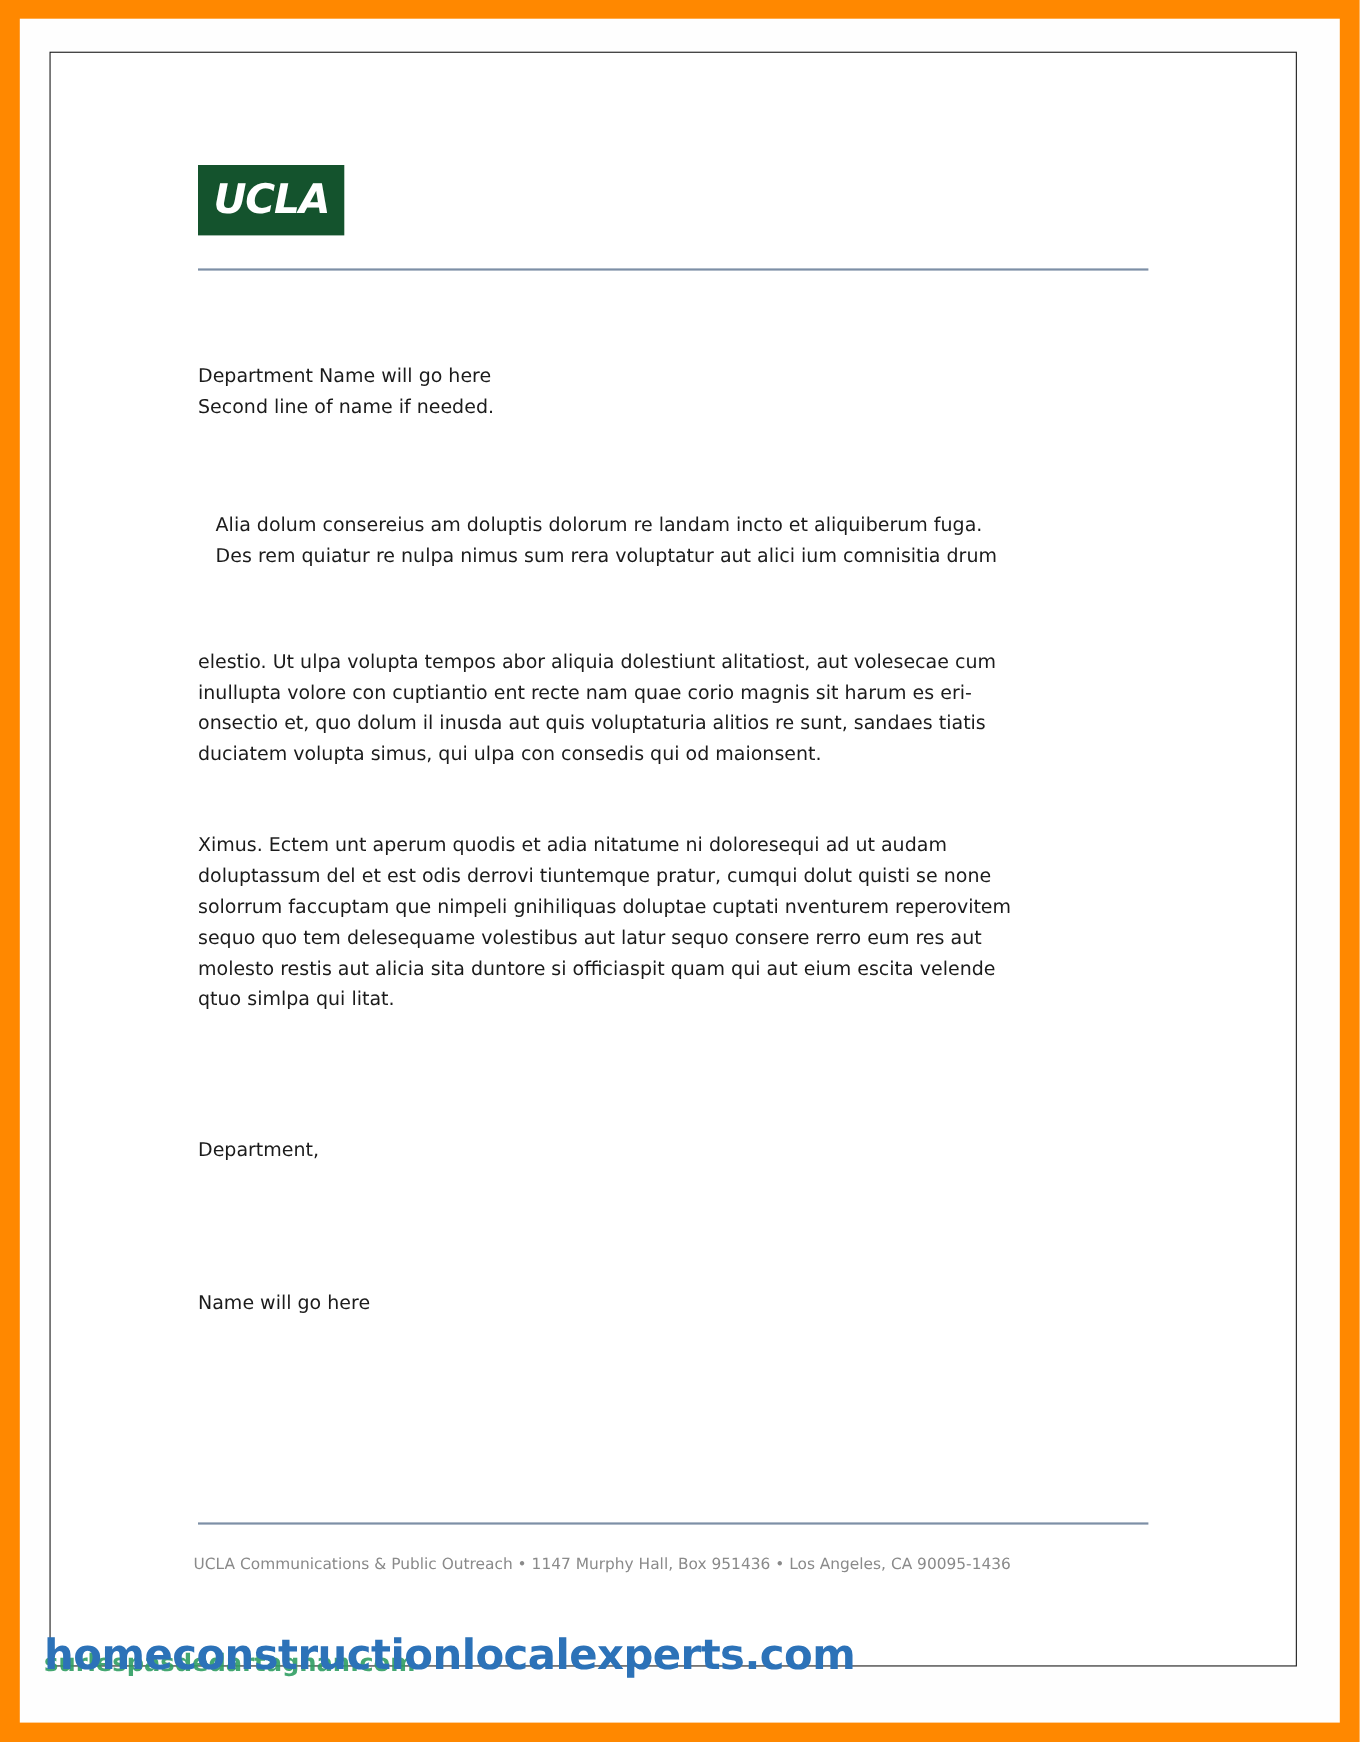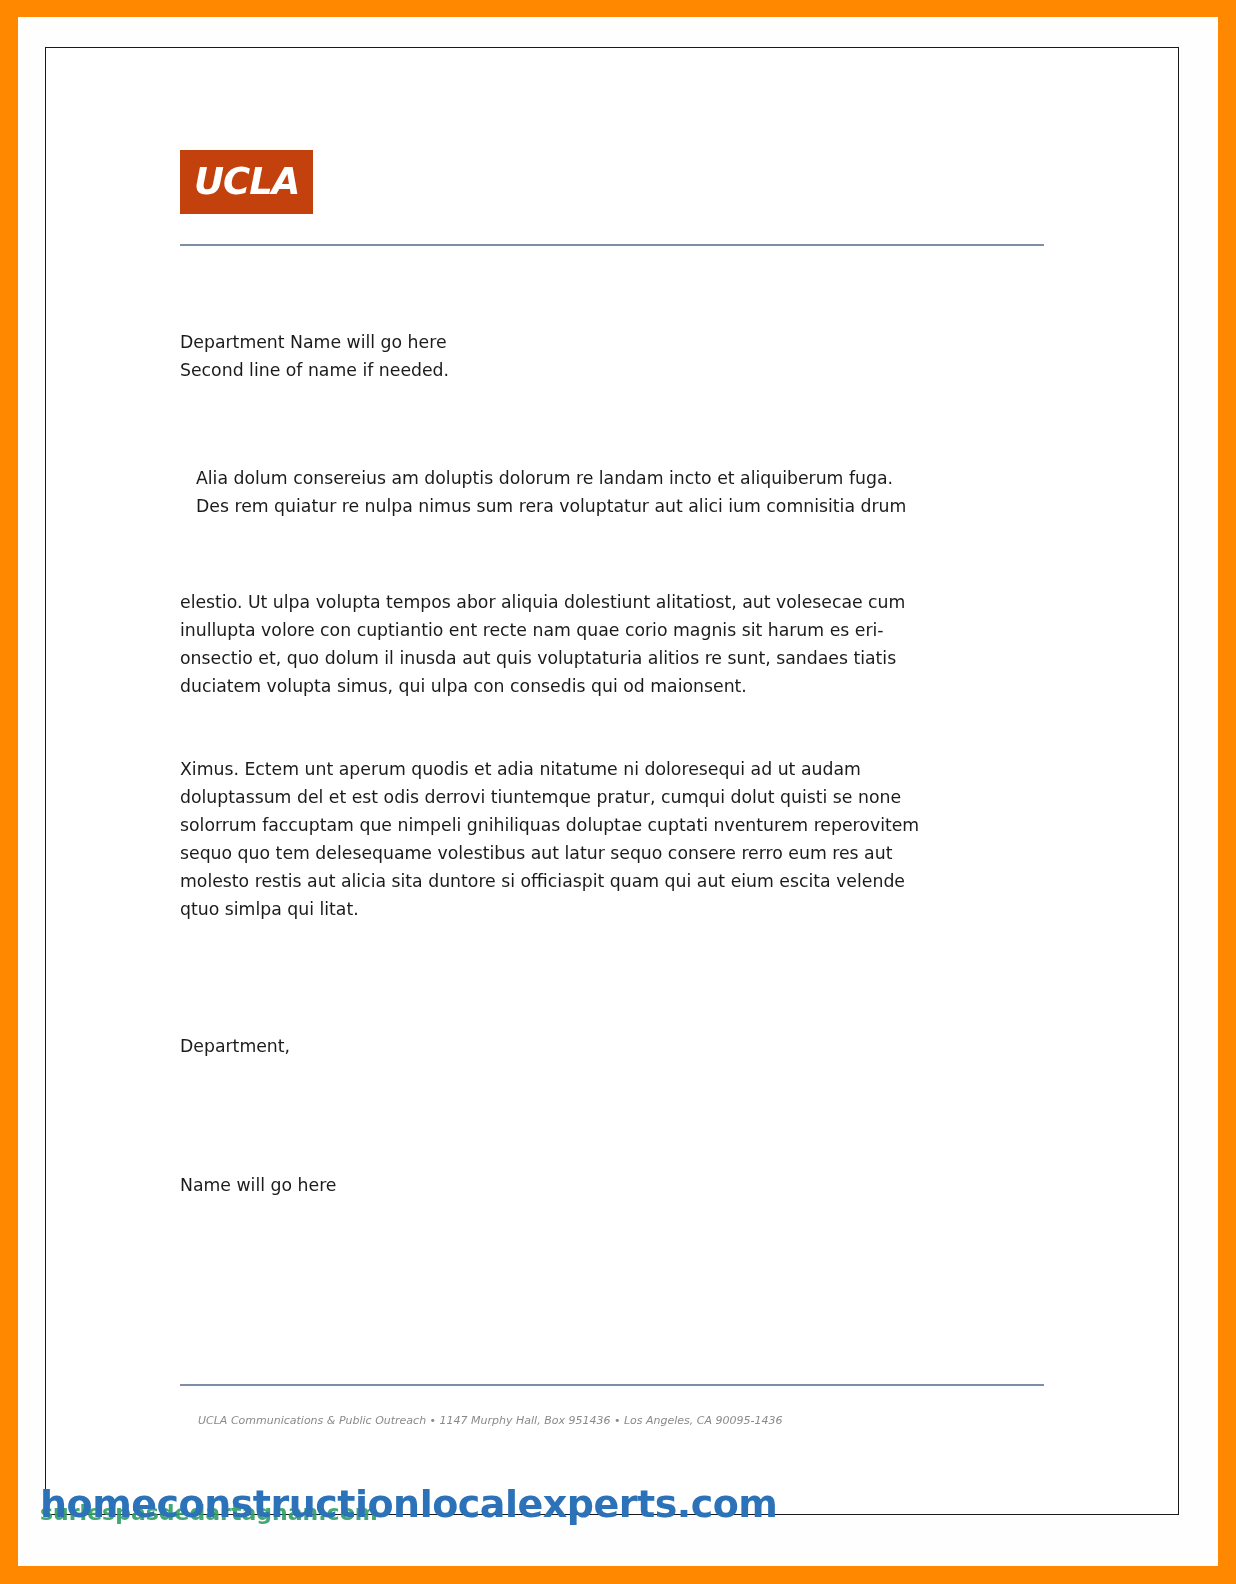--- a/index.html
+++ b/index.html
@@ -19,21 +19,21 @@
       position: absolute;
       left: 45px; top: 47px;
       width: 1134px; height: 1468px;
       border: 1px solid #1a1a1a;
       background: #ffffff;
     }
     .logo {
       position: absolute;
       left: 180px; top: 150px;
       width: 133px; height: 64px;
-      background: #c2410c;
+      background: #14532d;
       color: #ffffff;
       font-family: "DejaVu Sans", sans-serif;
       font-weight: bold;
       font-style: italic;
       font-size: 37px;
       letter-spacing: -1px;
       line-height: 64px;
       padding-left: 14px;
     }
     .rule {
@@ -50,26 +50,25 @@
       left: 180px;
       font-family: "DejaVu Sans", sans-serif;
       font-size: 17.3px;
       color: #1b1b1b;
       line-height: 28px;
       white-space: nowrap;
     }
     .para p { display: block; }
     .footer {
       position: absolute;
-      left: 198px; top: 1414px;
+      left: 176px; top: 1414px;
       font-family: "DejaVu Sans", sans-serif;
-      font-size: 11px;
+      font-size: 14px;
       color: #8a8a8a;
       white-space: nowrap;
-      font-style: italic;
     }
     .wm-green {
       position: absolute;
       left: 40px; top: 1500px;
       font-family: "DejaVu Sans", sans-serif;
       font-size: 22px;
       font-weight: bold;
       color: #2f9e62;
       opacity: 0.9;
       white-space: nowrap;

